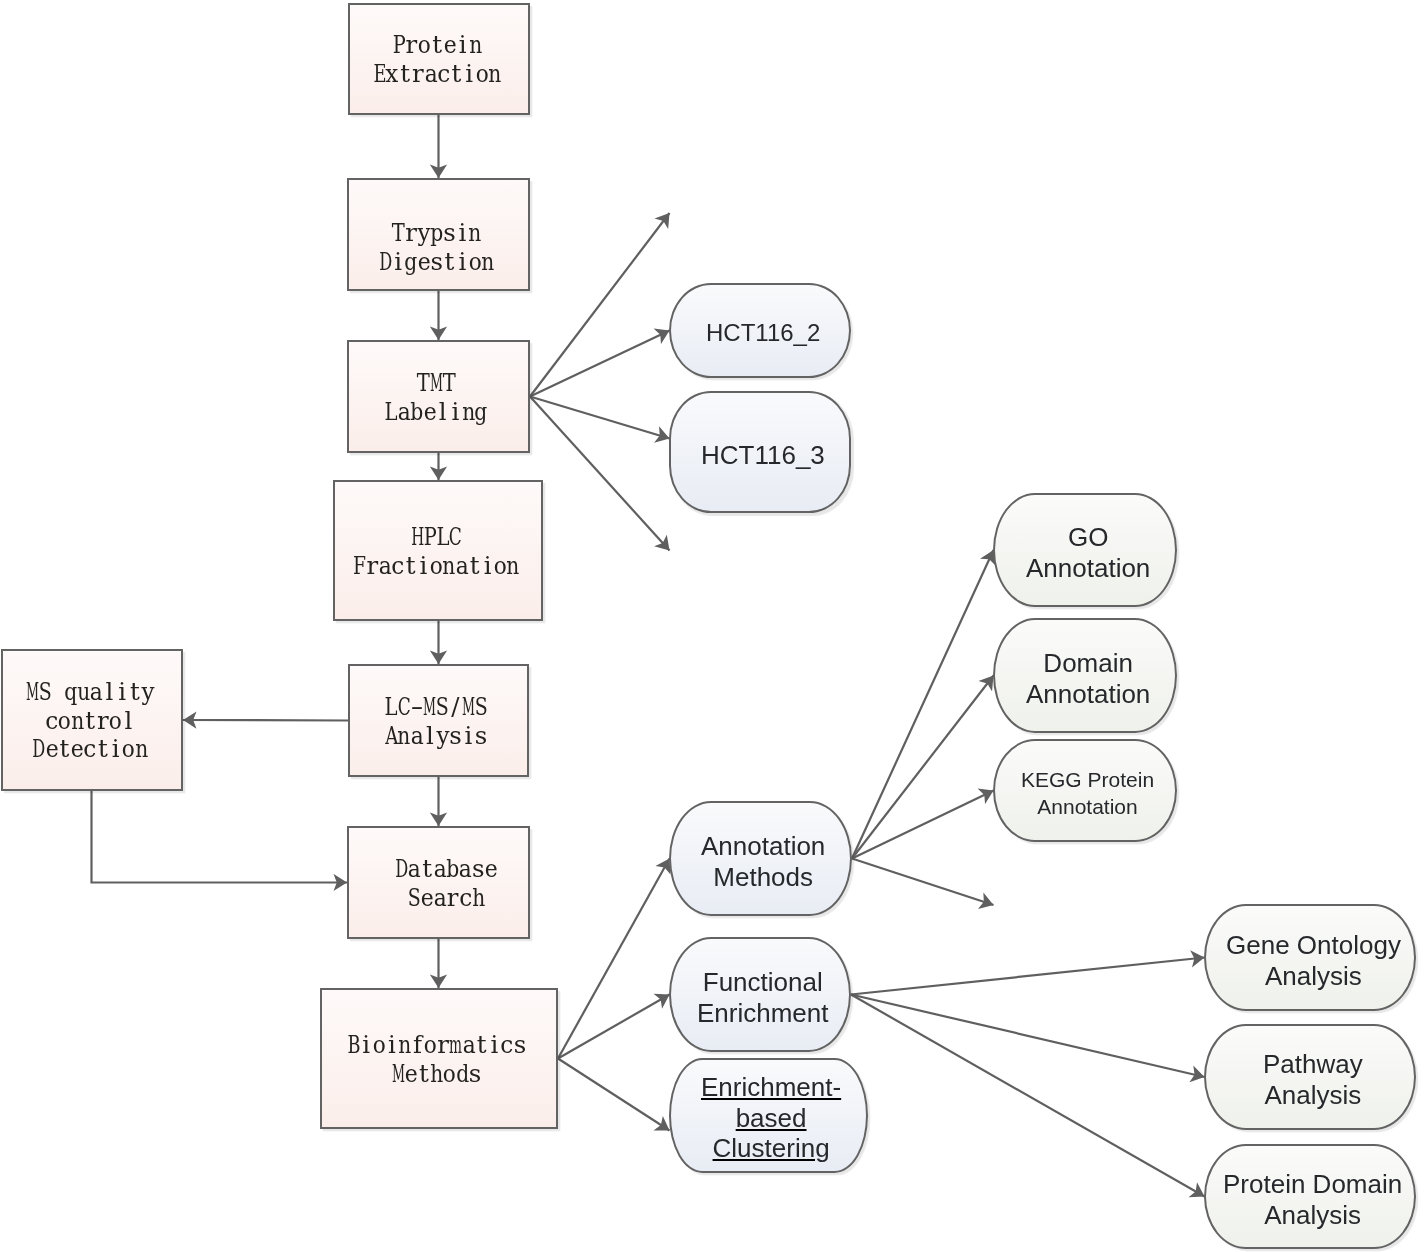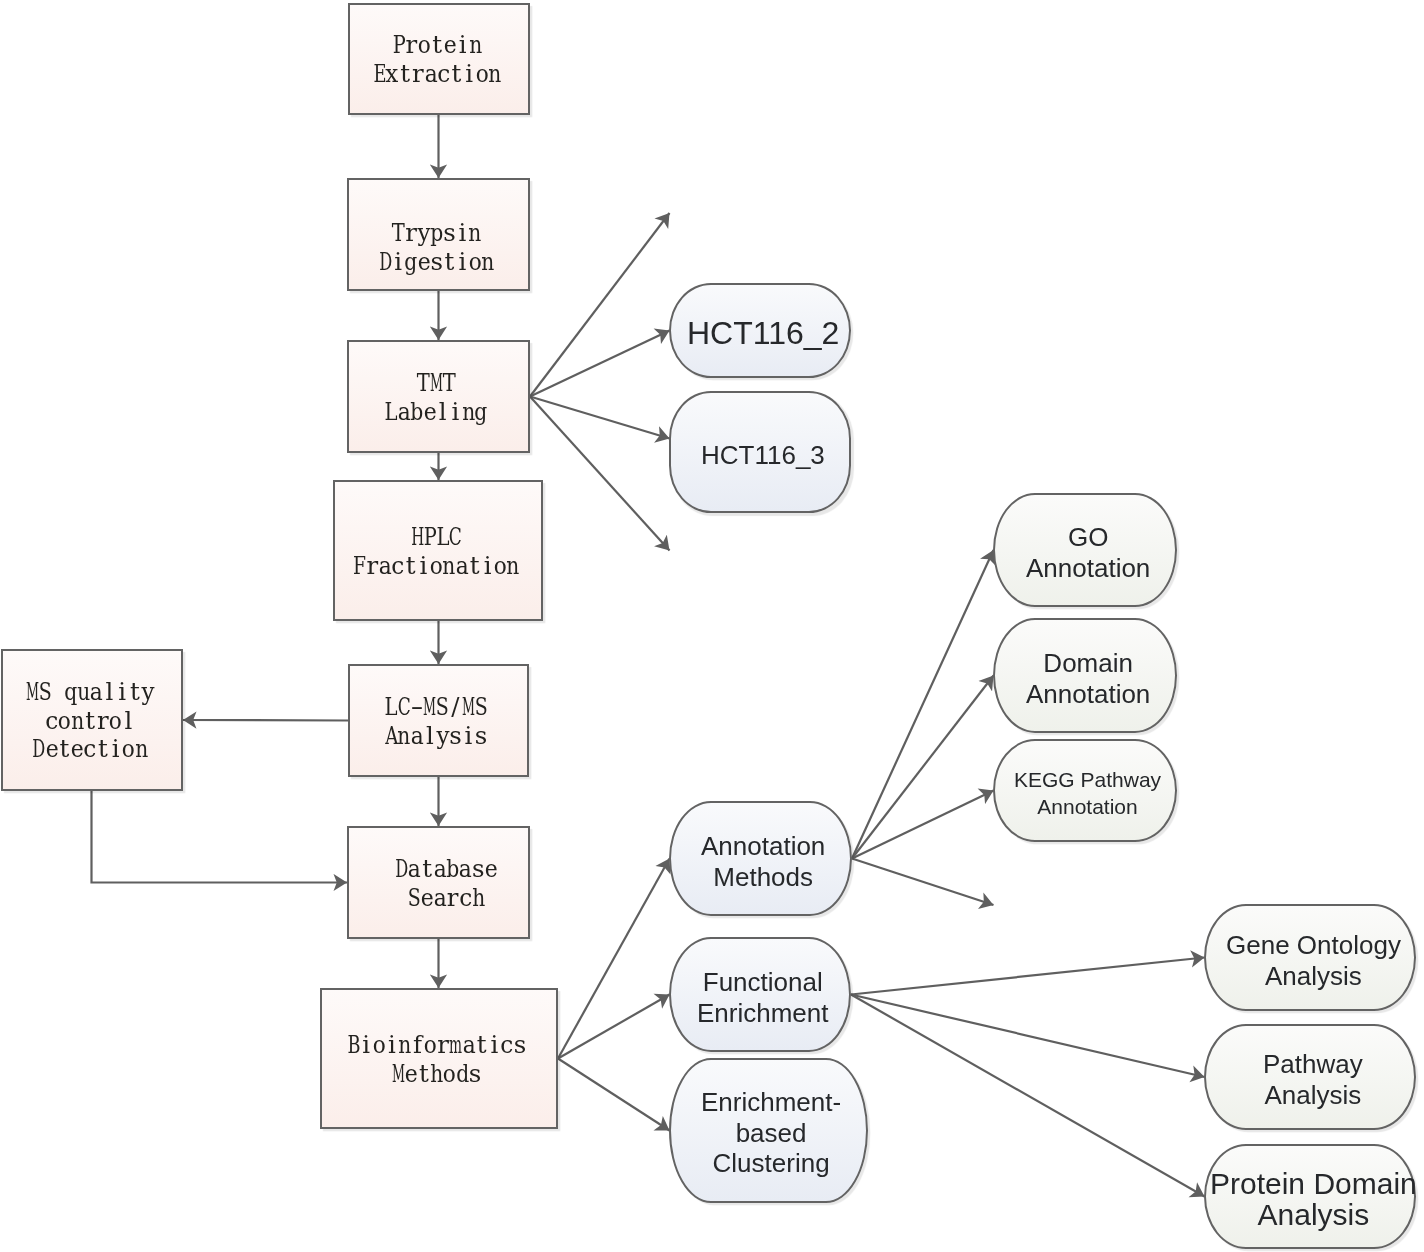--- a/index.html
+++ b/index.html
@@ -92,77 +92,77 @@
         <div class="line"><span class="mc" style="width:12.82px"><span class="mi" style="margin-left: -1.84938px; margin-right: -1.84938px; transform: scaleX(0.778766);">S</span></span><span class="mc" style="width:12.82px"><span class="mi" style="margin-left: -0.70875px; margin-right: -0.70875px; transform: scaleX(0.901818);">e</span></span><span class="mc" style="width:12.82px"><span class="mi" style="margin-left: -0.763438px; margin-right: -0.763438px; transform: scaleX(0.895038);">a</span></span><span class="mc" style="width:12.82px"><span class="mi">r</span></span><span class="mc" style="width:12.82px"><span class="mi" style="margin-left: -0.325938px; margin-right: -0.325938px; transform: scaleX(0.95232);">c</span></span><span class="mc" style="width:12.82px"><span class="mi" style="margin-left: -1.34937px; margin-right: -1.34937px; transform: scaleX(0.82831);">h</span></span></div>
       </div>
     </div>
 <div class="node n-rect" style="left:320px;top:988px;width:238px;height:141px;">
       <div class="lbl mono" style="font-size:24.4px;line-height:28.6px;">
         <div class="line"><span class="mc" style="width:12.82px"><span class="mi" style="margin-left: -2.45875px; margin-right: -2.45875px; transform: scaleX(0.725854);">B</span></span><span class="mc" style="width:12.82px"><span class="mi">i</span></span><span class="mc" style="width:12.82px"><span class="mi" style="margin-left: -0.83375px; margin-right: -0.83375px; transform: scaleX(0.886468);">o</span></span><span class="mc" style="width:12.82px"><span class="mi">i</span></span><span class="mc" style="width:12.82px"><span class="mi" style="margin-left: -1.34937px; margin-right: -1.34937px; transform: scaleX(0.82831);">n</span></span><span class="mc" style="width:12.82px"><span class="mi">f</span></span><span class="mc" style="width:12.82px"><span class="mi" style="margin-left: -0.83375px; margin-right: -0.83375px; transform: scaleX(0.886468);">o</span></span><span class="mc" style="width:12.82px"><span class="mi">r</span></span><span class="mc" style="width:12.82px"><span class="mi" style="margin-left: -5.06031px; margin-right: -5.06031px; transform: scaleX(0.562647);">m</span></span><span class="mc" style="width:12.82px"><span class="mi" style="margin-left: -0.763438px; margin-right: -0.763438px; transform: scaleX(0.895038);">a</span></span><span class="mc" style="width:12.82px"><span class="mi">t</span></span><span class="mc" style="width:12.82px"><span class="mi">i</span></span><span class="mc" style="width:12.82px"><span class="mi" style="margin-left: -0.325938px; margin-right: -0.325938px; transform: scaleX(0.95232);">c</span></span><span class="mc" style="width:12.82px"><span class="mi">s</span></span></div>
         <div class="line"><span class="mc" style="width:12.82px"><span class="mi" style="margin-left: -5.98219px; margin-right: -5.98219px; transform: scaleX(0.521126);">M</span></span><span class="mc" style="width:12.82px"><span class="mi" style="margin-left: -0.70875px; margin-right: -0.70875px; transform: scaleX(0.901818);">e</span></span><span class="mc" style="width:12.82px"><span class="mi">t</span></span><span class="mc" style="width:12.82px"><span class="mi" style="margin-left: -1.34937px; margin-right: -1.34937px; transform: scaleX(0.82831);">h</span></span><span class="mc" style="width:12.82px"><span class="mi" style="margin-left: -0.83375px; margin-right: -0.83375px; transform: scaleX(0.886468);">o</span></span><span class="mc" style="width:12.82px"><span class="mi" style="margin-left: -1.3025px; margin-right: -1.3025px; transform: scaleX(0.83328);">d</span></span><span class="mc" style="width:12.82px"><span class="mi">s</span></span></div>
       </div>
     </div>
 <div class="node n-round" style="left:669px;top:283px;width:182px;height:95px;border-radius:42.0px/47.5px;">
-      <div class="lbl sans" style="font-size:32px;line-height:30.7px;">
+      <div class="lbl sans" style="font-size:24px;line-height:30.7px;">
         <div class="line">HCT116_2</div>
       </div>
     </div>
 <div class="node n-round" style="left:669px;top:391px;width:182px;height:122px;border-radius:42.0px/47.5px;">
       <div class="lbl sans" style="font-size:26.0px;line-height:30.7px;">
         <div class="line">HCT116_3</div>
       </div>
     </div>
 <div class="node n-round" style="left:669px;top:801px;width:183px;height:115px;border-radius:42.0px/57.5px;">
       <div class="lbl sans" style="font-size:26.0px;line-height:30.7px;">
         <div class="line">Annotation</div>
         <div class="line">Methods</div>
       </div>
     </div>
 <div class="node n-round" style="left:669px;top:937px;width:182px;height:115px;border-radius:42.0px/57.5px;">
       <div class="lbl sans" style="font-size:26.0px;line-height:30.7px;">
         <div class="line">Functional</div>
         <div class="line">Enrichment</div>
       </div>
     </div>
-<div class="node n-round" style="left:669px;top:1058px;width:199px;height:145px;border-radius:42.0px/72.5px;">
+<div class="node n-round" style="left:669px;top:1058px;width:199px;height:115px;border-radius:42.0px/72.5px;text-decoration:underline;">
       <div class="lbl sans" style="font-size:26.0px;line-height:30.7px;">
         <div class="line">Enrichment-</div>
         <div class="line">based</div>
         <div class="line">Clustering</div>
       </div>
     </div>
 <div class="node n-green" style="left:993px;top:493px;width:184px;height:114px;border-radius:42.0px/57.0px;">
       <div class="lbl sans" style="font-size:26.0px;line-height:30.7px;">
         <div class="line">GO</div>
         <div class="line">Annotation</div>
       </div>
     </div>
 <div class="node n-green" style="left:993px;top:618px;width:184px;height:115px;border-radius:42.0px/57.5px;">
       <div class="lbl sans" style="font-size:26.0px;line-height:30.7px;">
         <div class="line">Domain</div>
         <div class="line">Annotation</div>
       </div>
     </div>
 <div class="node n-green" style="left:993px;top:739px;width:184px;height:103px;border-radius:42.0px/51.5px;">
       <div class="lbl sans" style="font-size:21.0px;line-height:26.7px;">
-        <div class="line">KEGG Pathway</div>
+        <div class="line">KEGG Protein</div>
         <div class="line">Annotation</div>
       </div>
     </div>
 <div class="node n-green" style="left:1204px;top:904px;width:212px;height:107px;border-radius:42.0px/53.5px;">
       <div class="lbl sans" style="font-size:26.0px;line-height:30.7px;">
         <div class="line">Gene Ontology</div>
         <div class="line">Analysis</div>
       </div>
     </div>
 <div class="node n-green" style="left:1204px;top:1024px;width:212px;height:106px;border-radius:42.0px/53.0px;">
       <div class="lbl sans" style="font-size:26.0px;line-height:30.7px;">
         <div class="line">Pathway</div>
         <div class="line">Analysis</div>
       </div>
     </div>
 <div class="node n-green" style="left:1204px;top:1144px;width:212px;height:105px;border-radius:42.0px/52.5px;">
-      <div class="lbl sans" style="font-size:30px;line-height:30.7px;">
+      <div class="lbl sans" style="font-size:26.0px;line-height:30.7px;">
         <div class="line">Protein Domain</div>
         <div class="line">Analysis</div>
       </div>
     </div>
 </div>
 
 </body></html>

